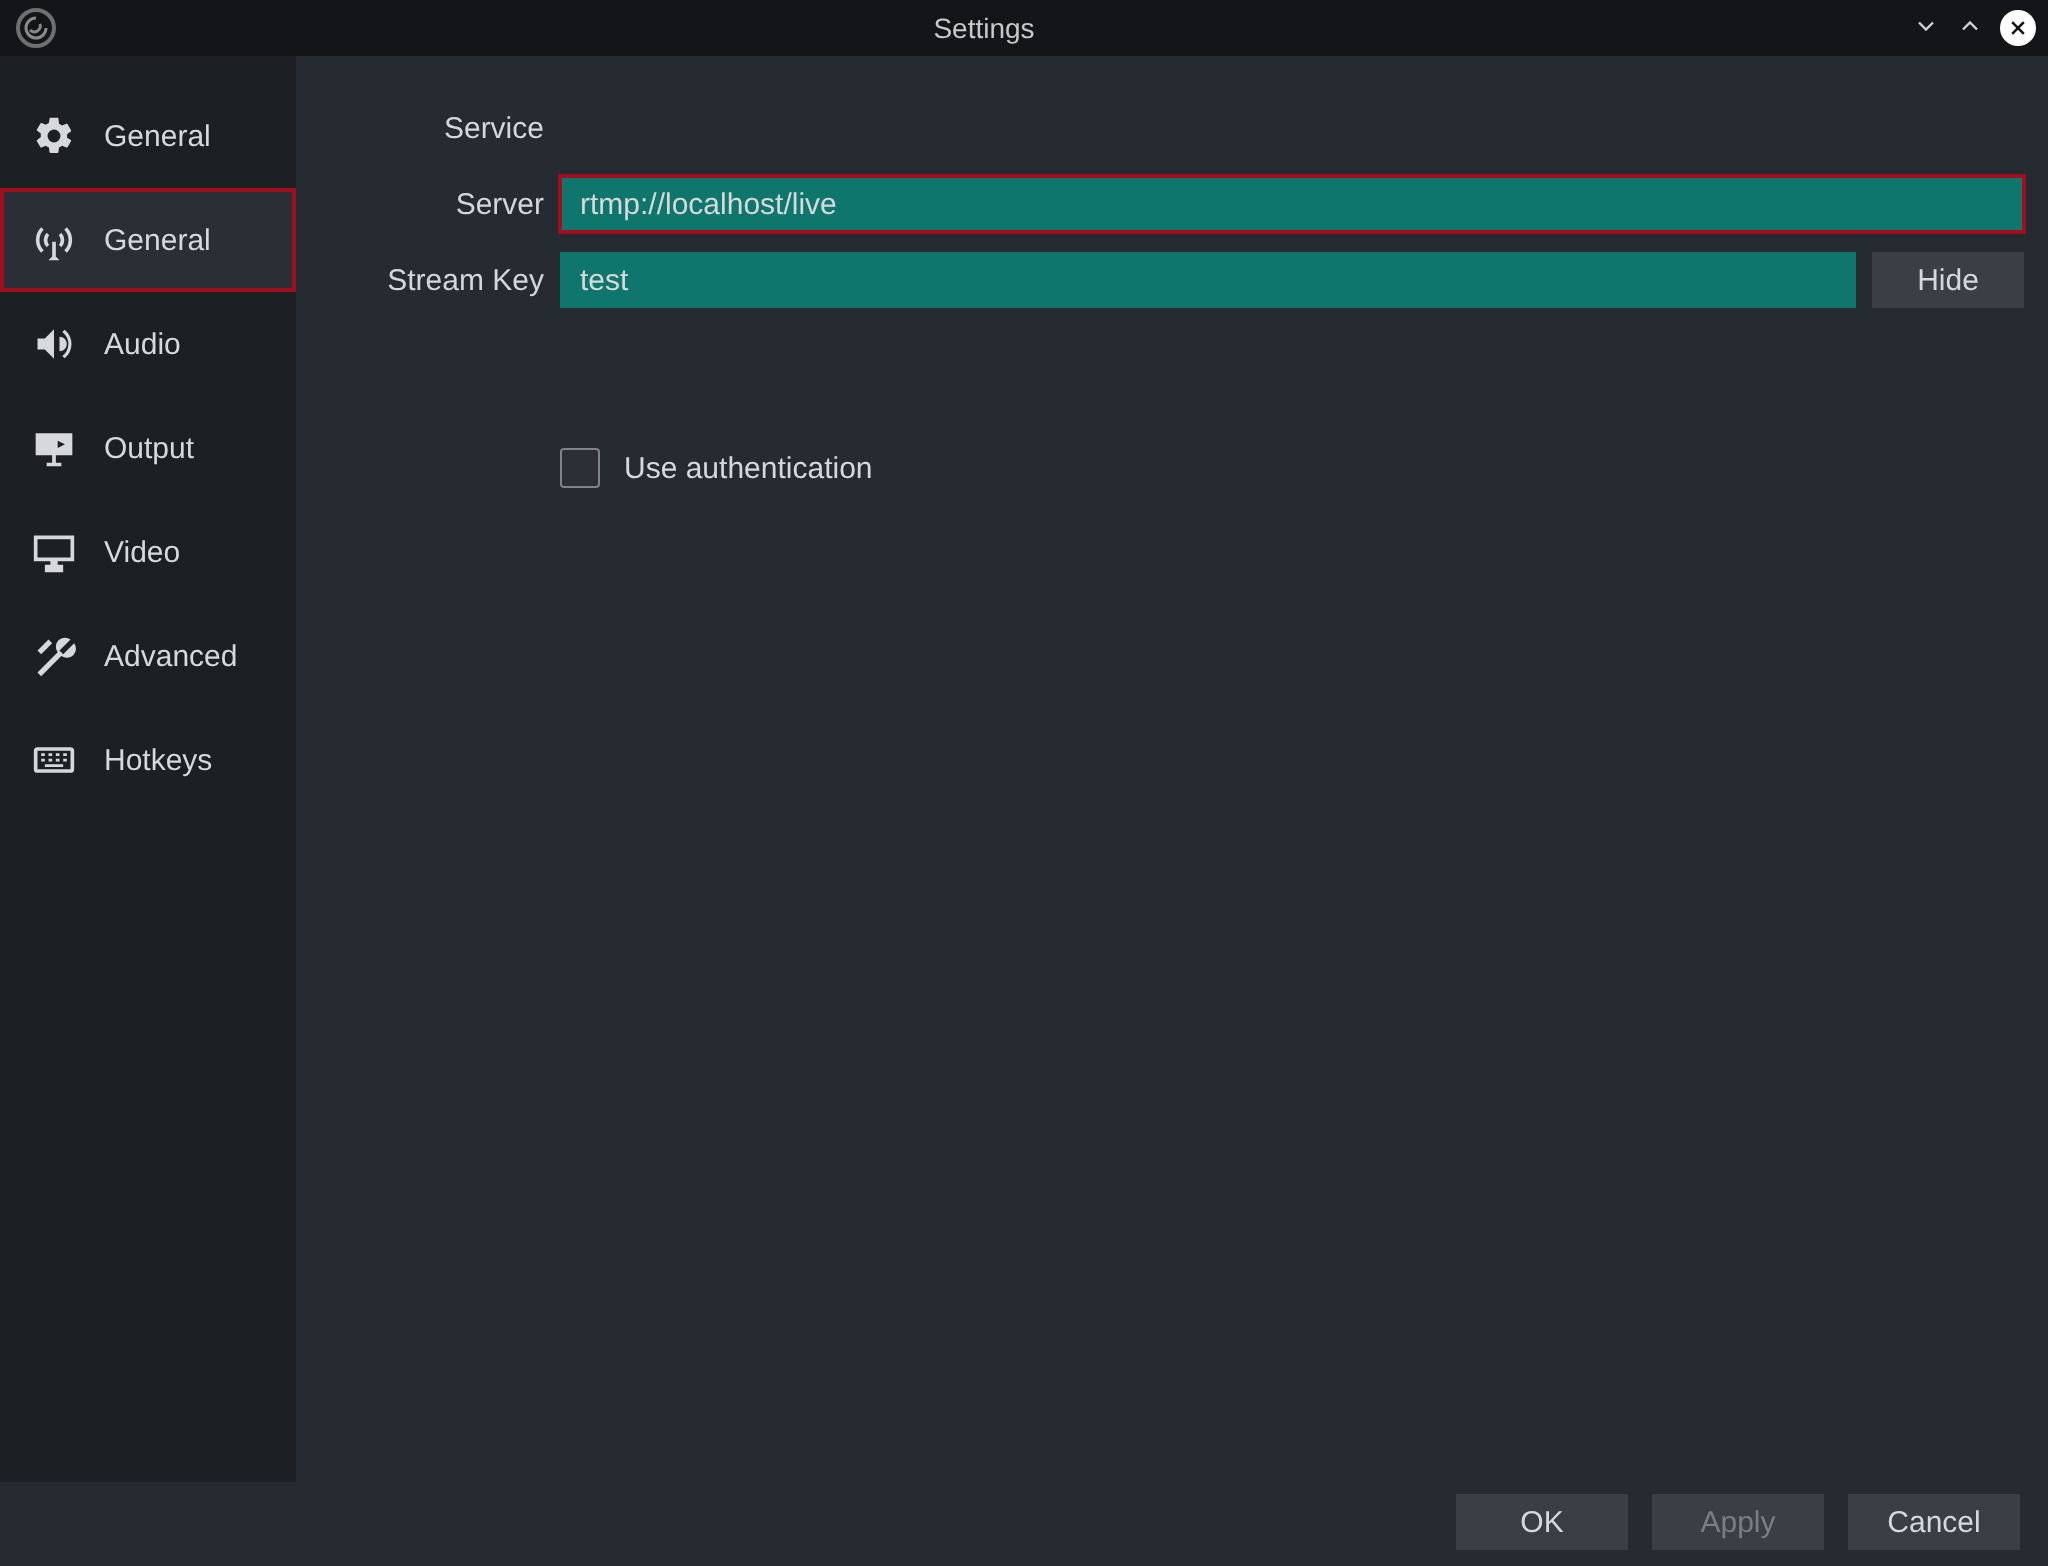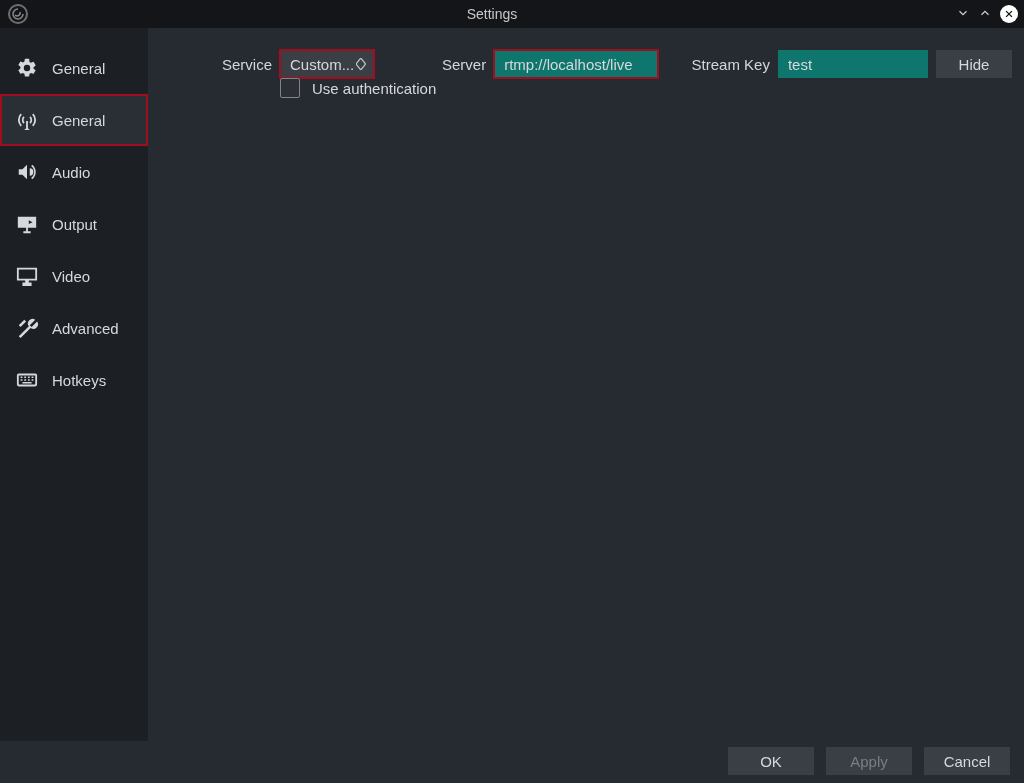--- a/index.html
+++ b/index.html
@@ -43,21 +43,21 @@
       height:52px; display:flex; align-items:center; gap:12px;
       padding-left:14px; font-size:15px; color:#d6d8db; cursor:pointer;
     }
     .side-item svg { flex:0 0 26px; height:22px; fill:#d6d8db; }
     .side-item.selected { background:#2a2e35; outline:2px solid #a10e1e; outline-offset:-2px; }
     
     .main {
       flex:1; padding:22px 12px 0 12px;
       display:flex; flex-direction:column;
     }
-    .form-rows { display:flex; flex-direction:row; }
+    .form-rows { display:flex; flex-direction:column; gap:10px; }
     .form-row { display:flex; align-items:center; height:28px; }
     .form-label {
       width:120px; text-align:right; padding-right:8px;
       font-size:15px; color:#d4d7da;
     }
     .field-box {
       flex:1; height:28px;
       display:flex; align-items:center;
     }
     .highlight { outline:2px solid #a10e1e; outline-offset:-1px; }
@@ -77,21 +77,21 @@
       border:none; height:28px; width:100%;
       padding:0 10px; font-size:15px; outline:none;
     }
     .keyrow .field-box { gap:8px; }
     .keyrow .textbox { flex:1; }
     .hide-btn {
       width:76px; height:28px; background:#3a3e45; color:#d6d8db;
       display:flex; align-items:center; justify-content:center;
       font-size:15px; cursor:pointer;
     }
-    .auth-row { margin-left:120px; display:flex; align-items:center; gap:12px; }
+    .auth-row { margin-top:70px; margin-left:120px; display:flex; align-items:center; gap:12px; }
     .checkbox {
       width:20px; height:20px; border:1px solid #808389; background:#2c2f35;
       cursor:pointer; border-radius:2px;
     }
     .auth-label { font-size:15px; color:#d6d8db; }
     
     .footer {
       height:42px; padding:6px 14px 6px 10px;
       display:flex; justify-content:flex-end; gap:12px;
       background:#262a31;
@@ -184,33 +184,20 @@
         </svg>
       <span>Hotkeys</span>
     </div>
   </div>
 
   <div class="main">
     <div class="form-rows">
 
       <div class="form-row">
         <div class="form-label">Service</div>
-        <div class="field-box highlight">
-          <div class="combo">
-            <span>Custom...</span>
-            <span class="spinner">
-              <svg viewBox="0 0 8 5">
-                  <polyline points="0,5 4,0 8,5" fill="none" stroke="currentColor"></polyline>
-                </svg>
-              <svg viewBox="0 0 8 5">
-                  <polyline points="0,0 4,5 8,0" fill="none" stroke="currentColor"></polyline>
-                </svg>
-            </span>
-          </div>
-        </div>
       </div>
 
       <div class="form-row">
         <div class="form-label">Server</div>
         <div class="field-box highlight">
           <input class="textbox" type="text" value="rtmp://localhost/live" style="">
         </div>
       </div>
 
       <div class="form-row keyrow">

